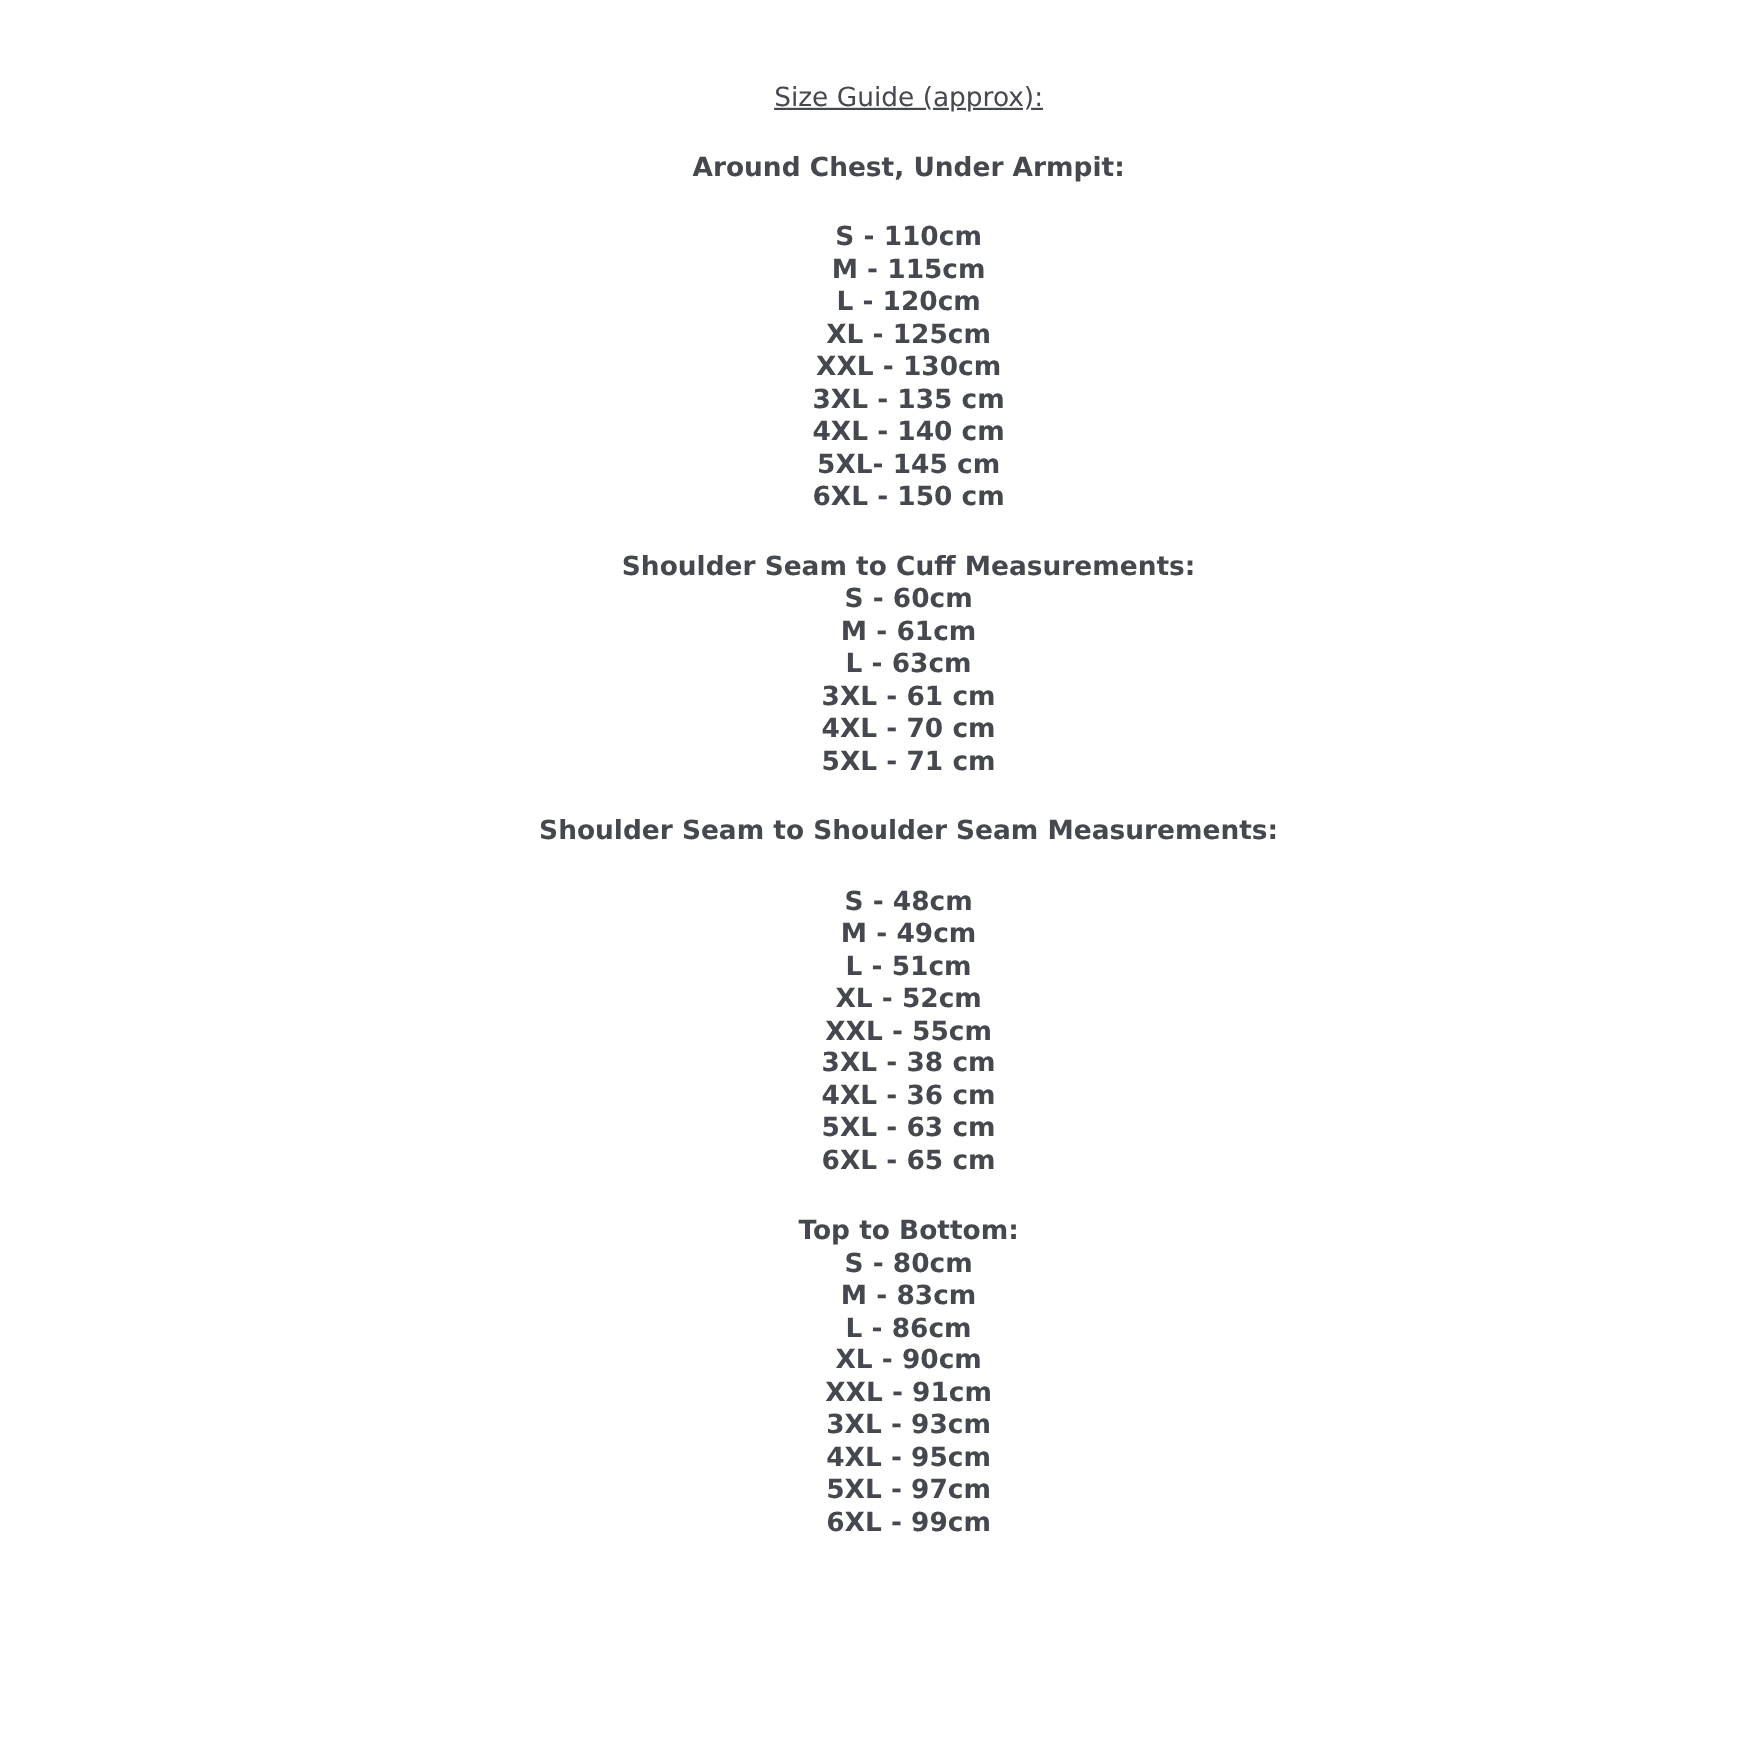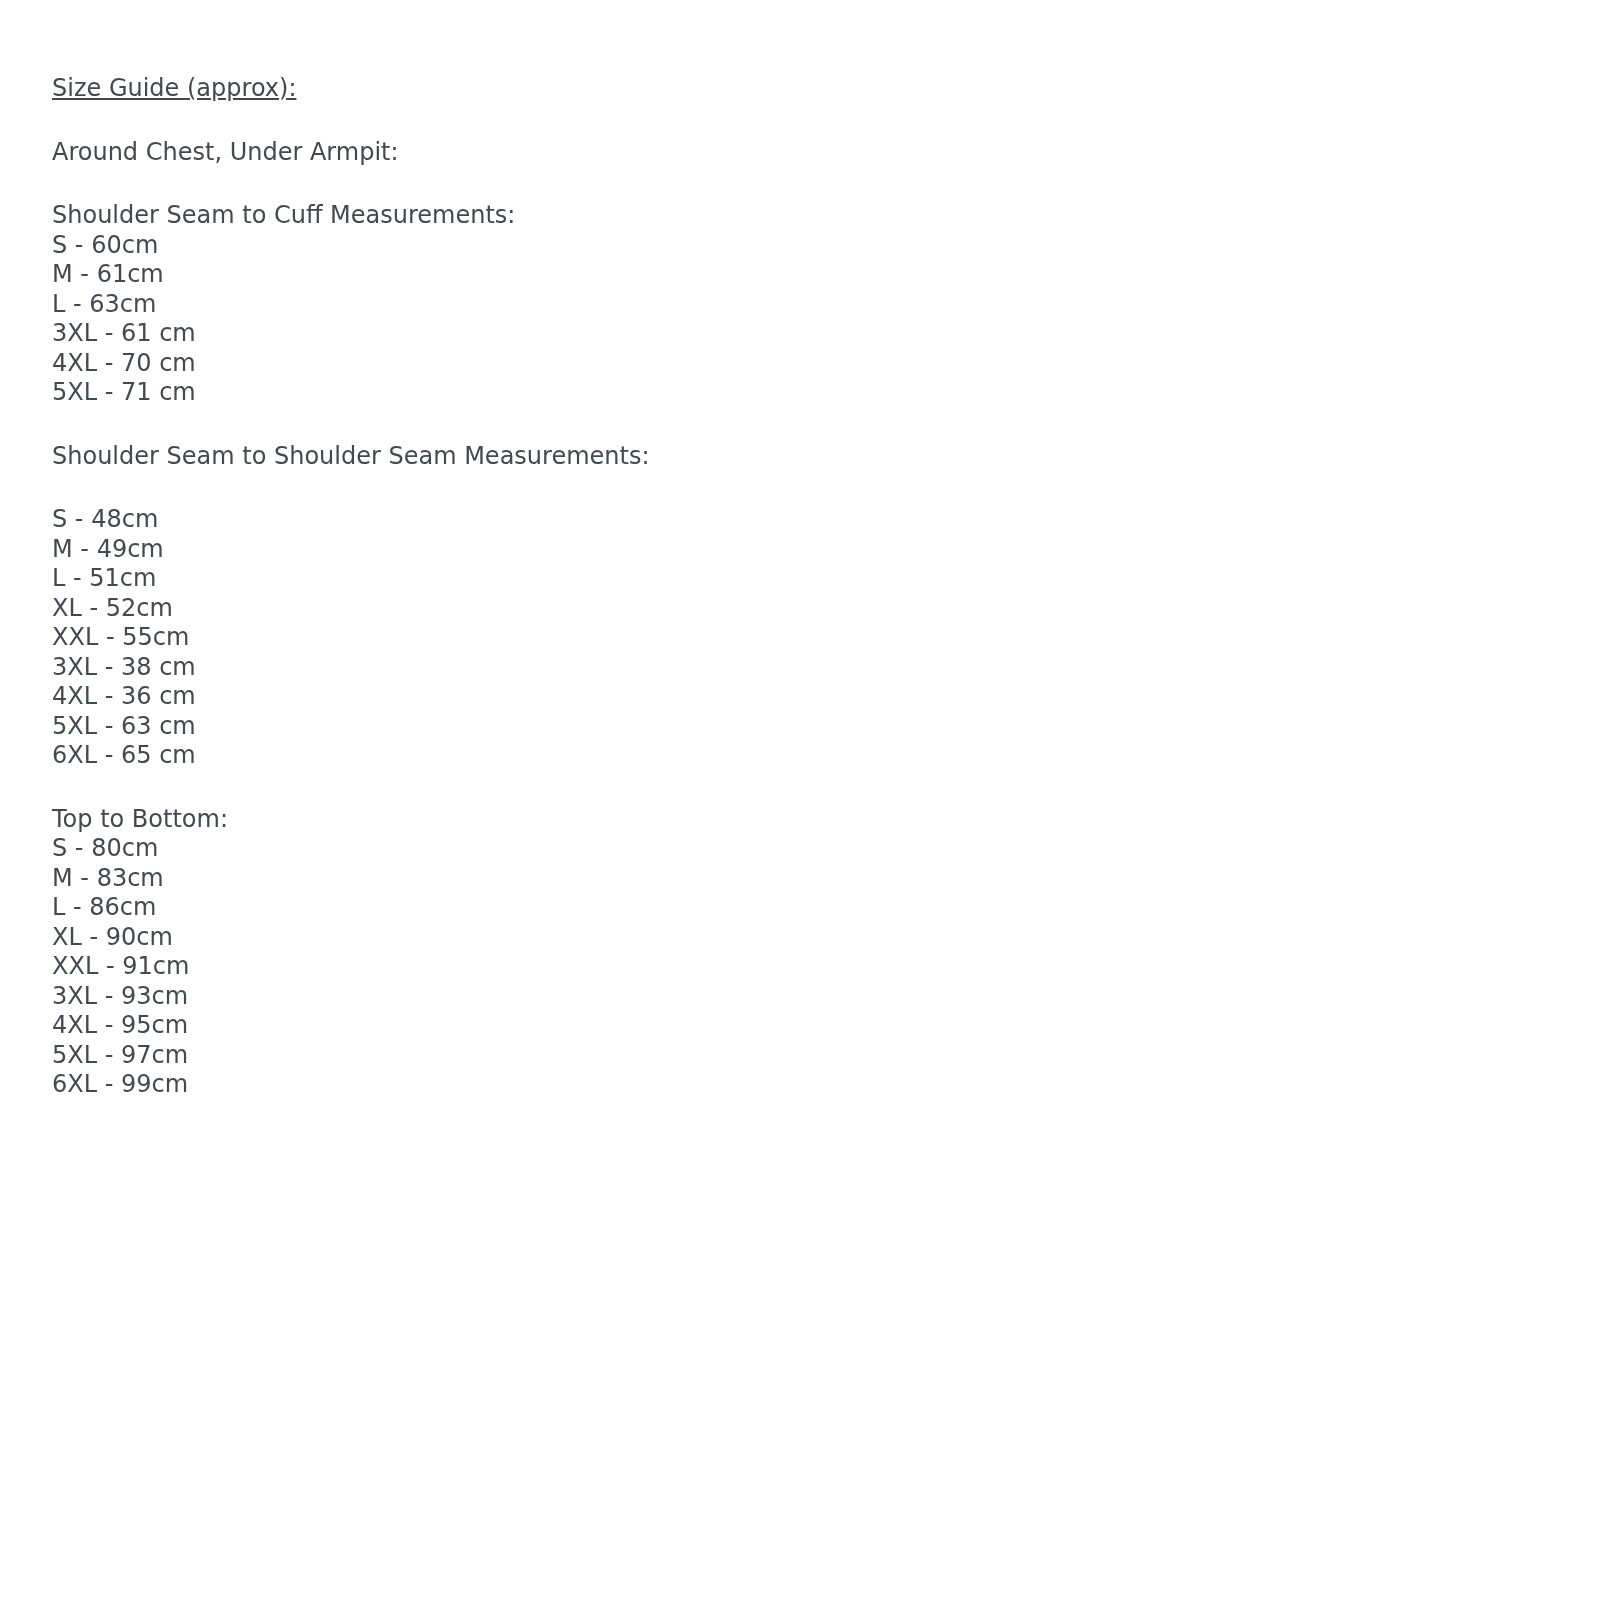--- a/index.html
+++ b/index.html
@@ -13,47 +13,60 @@
     overflow: hidden;
     font-family: "DejaVu Sans", "Liberation Sans", sans-serif;
     font-size: 24px;
     line-height: 29.5px;
     color: #45484e;
   }
   .page {
     box-sizing: border-box;
     padding-top: 74px;
     padding-left: 52px; 
+    text-align: center;
   }
   .para {
     margin: 0 0 34px 0;
   }
   .para:last-child {
     margin-bottom: 0;
   }
   .title-text {
     text-decoration: underline;
   }
   .line {
     white-space: pre;
+    font-weight: bold;
   }
 </style>
 </head>
 <body>
 
 <div class="page">
 
   <div class="para">
     <span class="title-text">Size Guide (approx):</span>
   </div>
 
   <div class="para">
     <div class="line">Around Chest, Under Armpit:</div>
   </div>
 
+  <div class="para">
+    <div class="line">S - 110cm</div>
+    <div class="line">M - 115cm</div>
+    <div class="line">L - 120cm</div>
+    <div class="line">XL - 125cm</div>
+    <div class="line">XXL - 130cm</div>
+    <div class="line">3XL - 135 cm</div>
+    <div class="line">4XL - 140 cm</div>
+    <div class="line">5XL- 145 cm</div>
+    <div class="line">6XL - 150 cm</div>
+  </div>
 
   <div class="para">
     <div class="line">Shoulder Seam to Cuff Measurements:</div>
     <div class="line">S - 60cm</div>
     <div class="line">M - 61cm</div>
     <div class="line">L - 63cm</div>
     <div class="line">3XL - 61 cm</div>
     <div class="line">4XL - 70 cm</div>
     <div class="line">5XL - 71 cm</div>
   </div>

